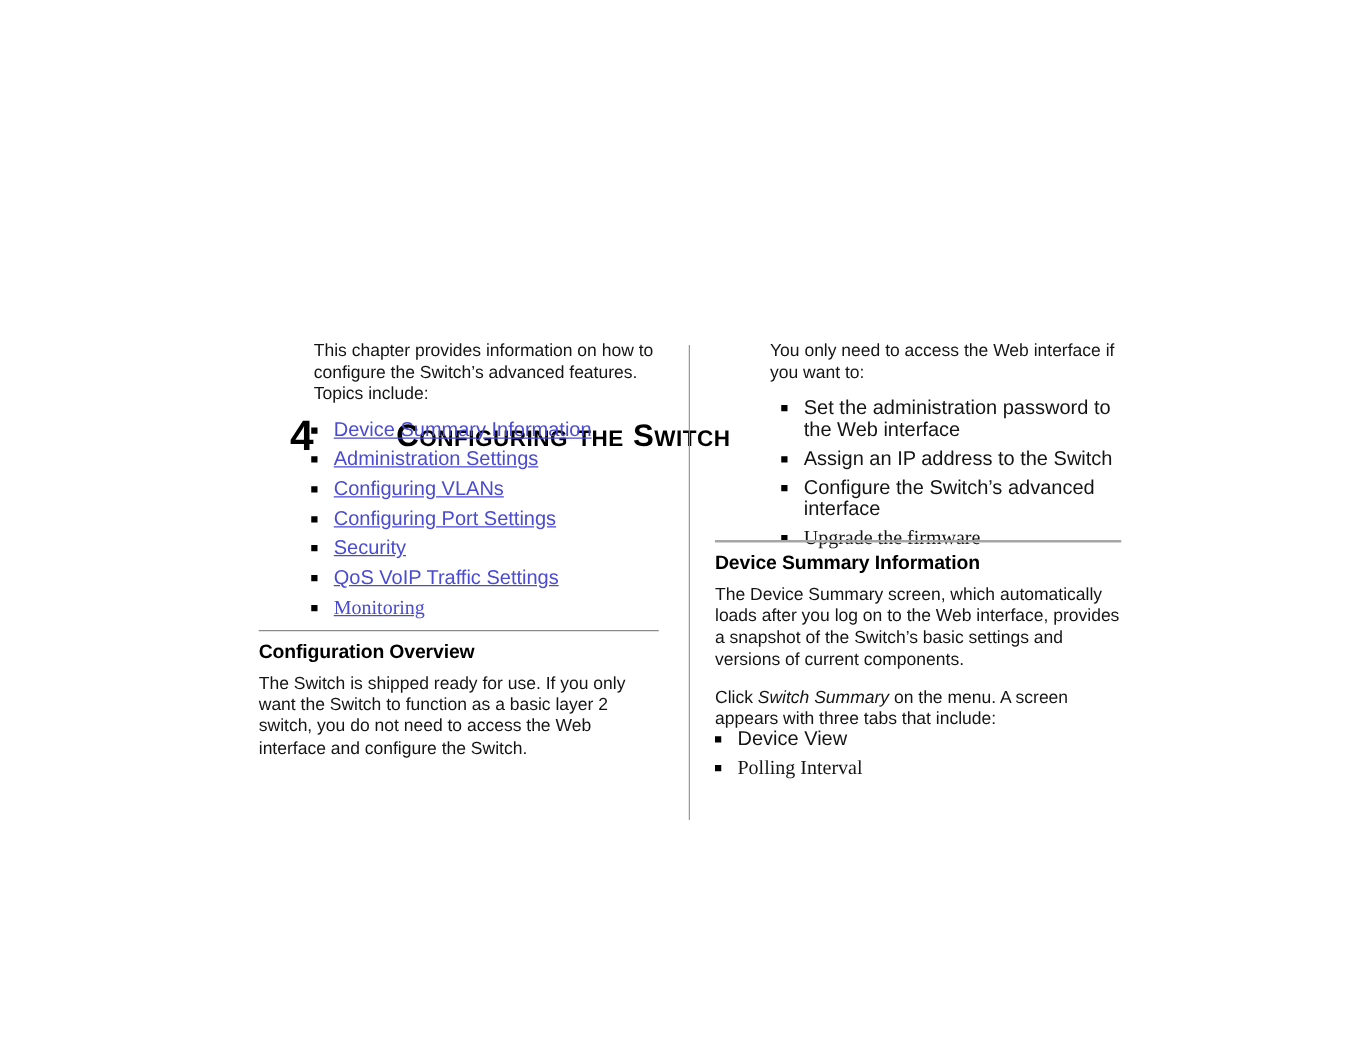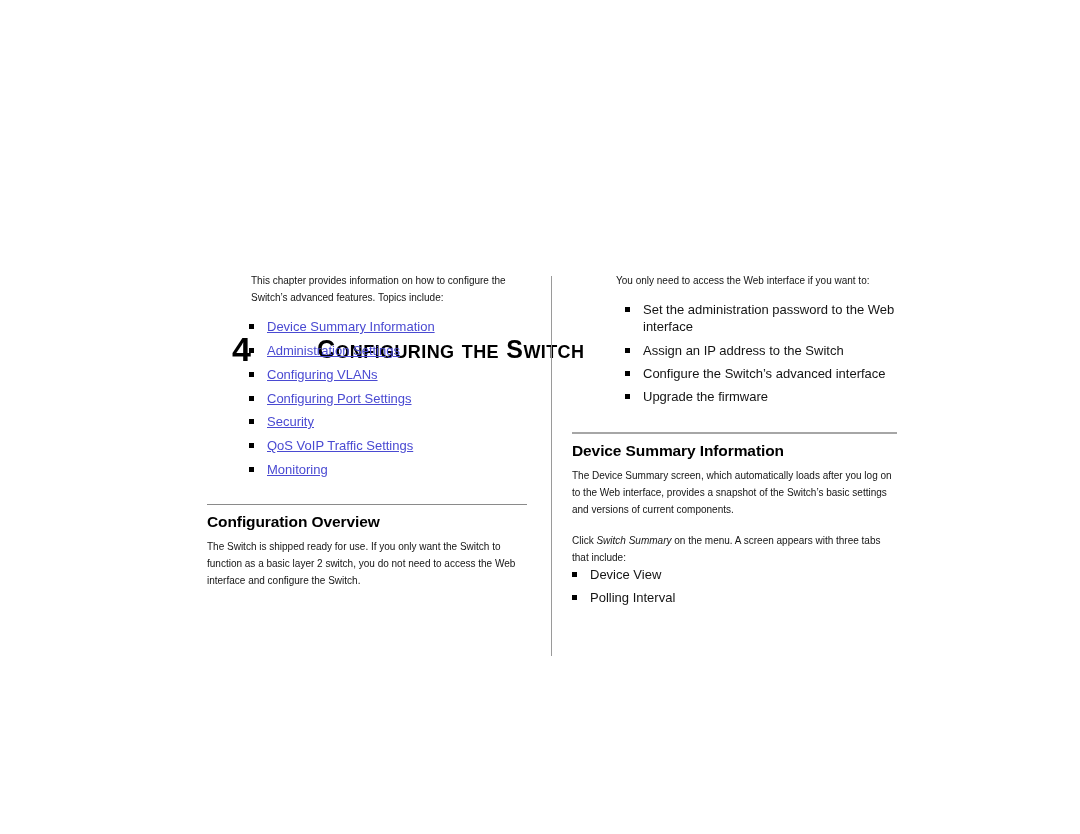--- a/index.html
+++ b/index.html
@@ -59,45 +59,45 @@
     position: absolute;
     left: 551px;
     top: 276px;
     width: 1px;
     height: 380px;
     background: #9a9a9a;
   }
 
   
   .body-para {
-    font-size: 10px;
+    font-size: 14px;
     line-height: 17.2px;
     color: #141414;
     margin: 0;
   }
   .col-left .body-para  { margin-left: 44px; }
   .col-right .body-para { margin-left: 44px; }
 
   .para-gap { height: 13px; }
 
   
   ul.bullets {
     list-style: none;
     margin: 0;
     padding: 0;
   }
   ul.bullets > li {
     position: relative;
-    font-size: 13px;
+    font-size: 16px;
     line-height: 17.2px;
     color: #141414;
     margin: 0 0 6px 0;
     padding-left: 18px;
   }
-  ul.bullets > li:last-child { margin-bottom: 0; }
+  ul.bullets > li:last-child { margin-bottom: 0; font-family: Liberation Serif, serif; }
   ul.bullets > li .sq {
     position: absolute;
     left: 0;
     top: 6px;
     width: 5px;
     height: 5px;
     background: #000;
   }
   .col-left ul.bullets  { margin-left: 42px; margin-top: 12px; }
   .col-right ul.bullets { margin-left: 53px; margin-top: 12px; }

